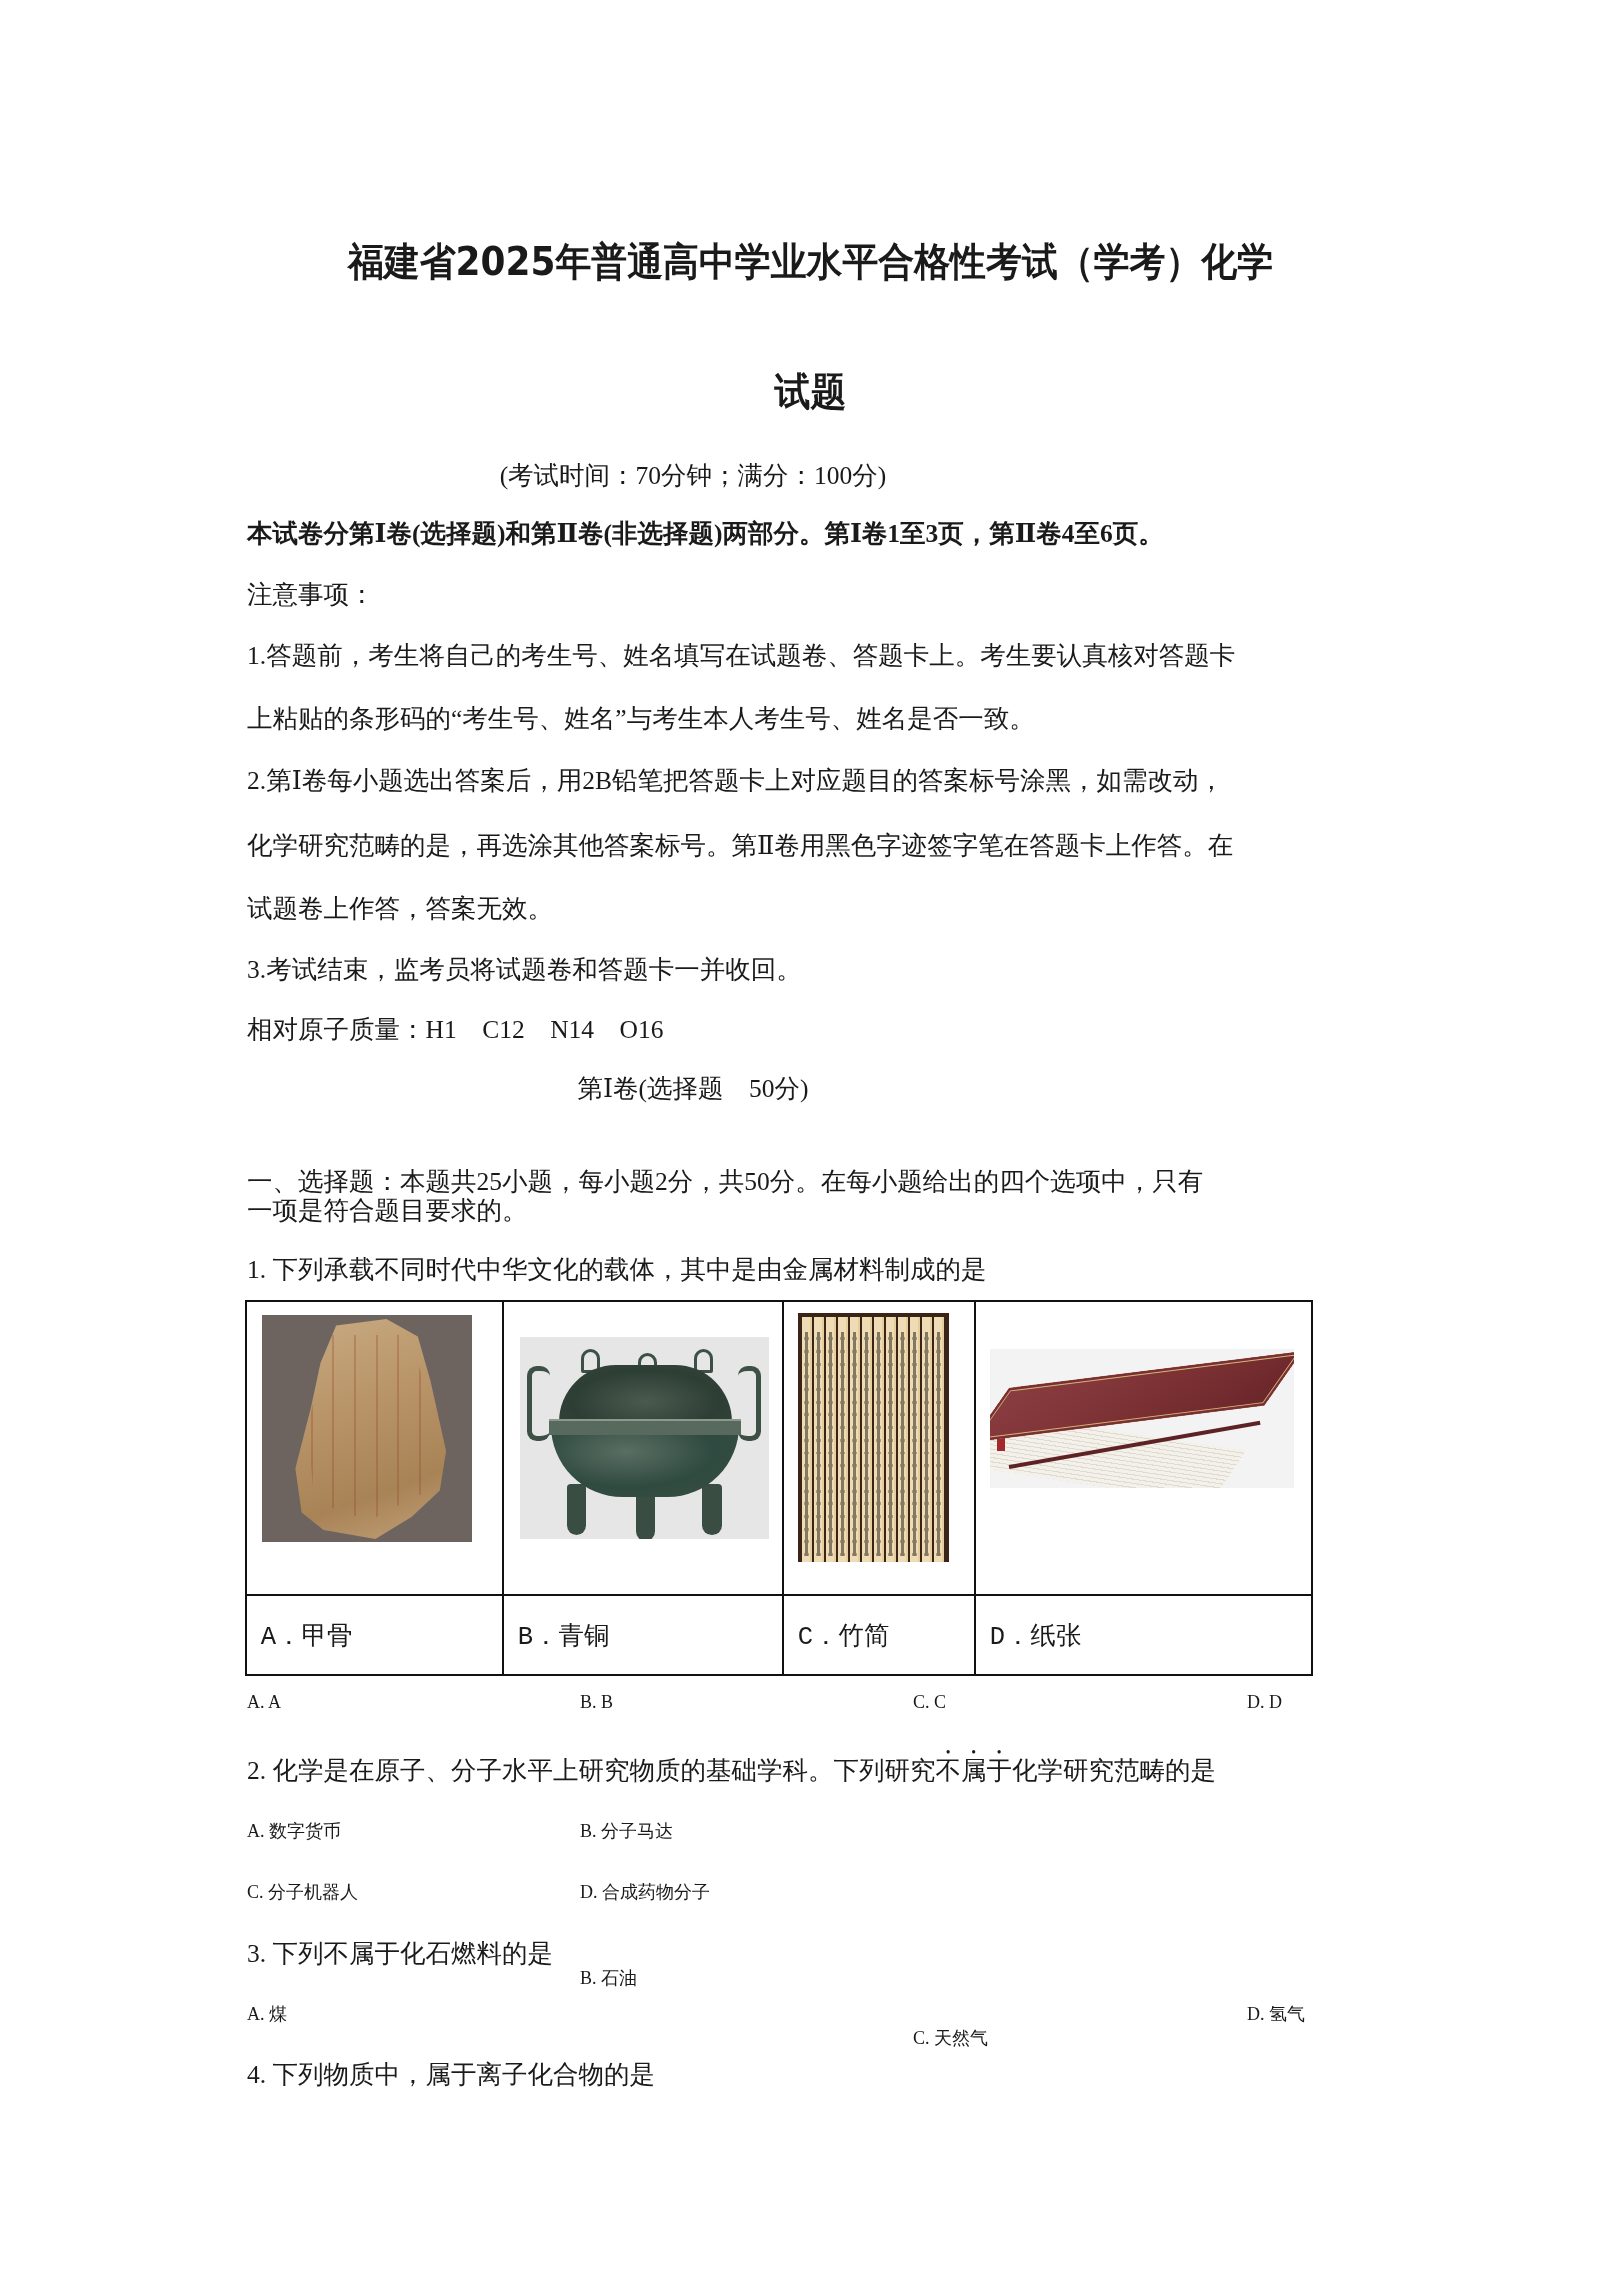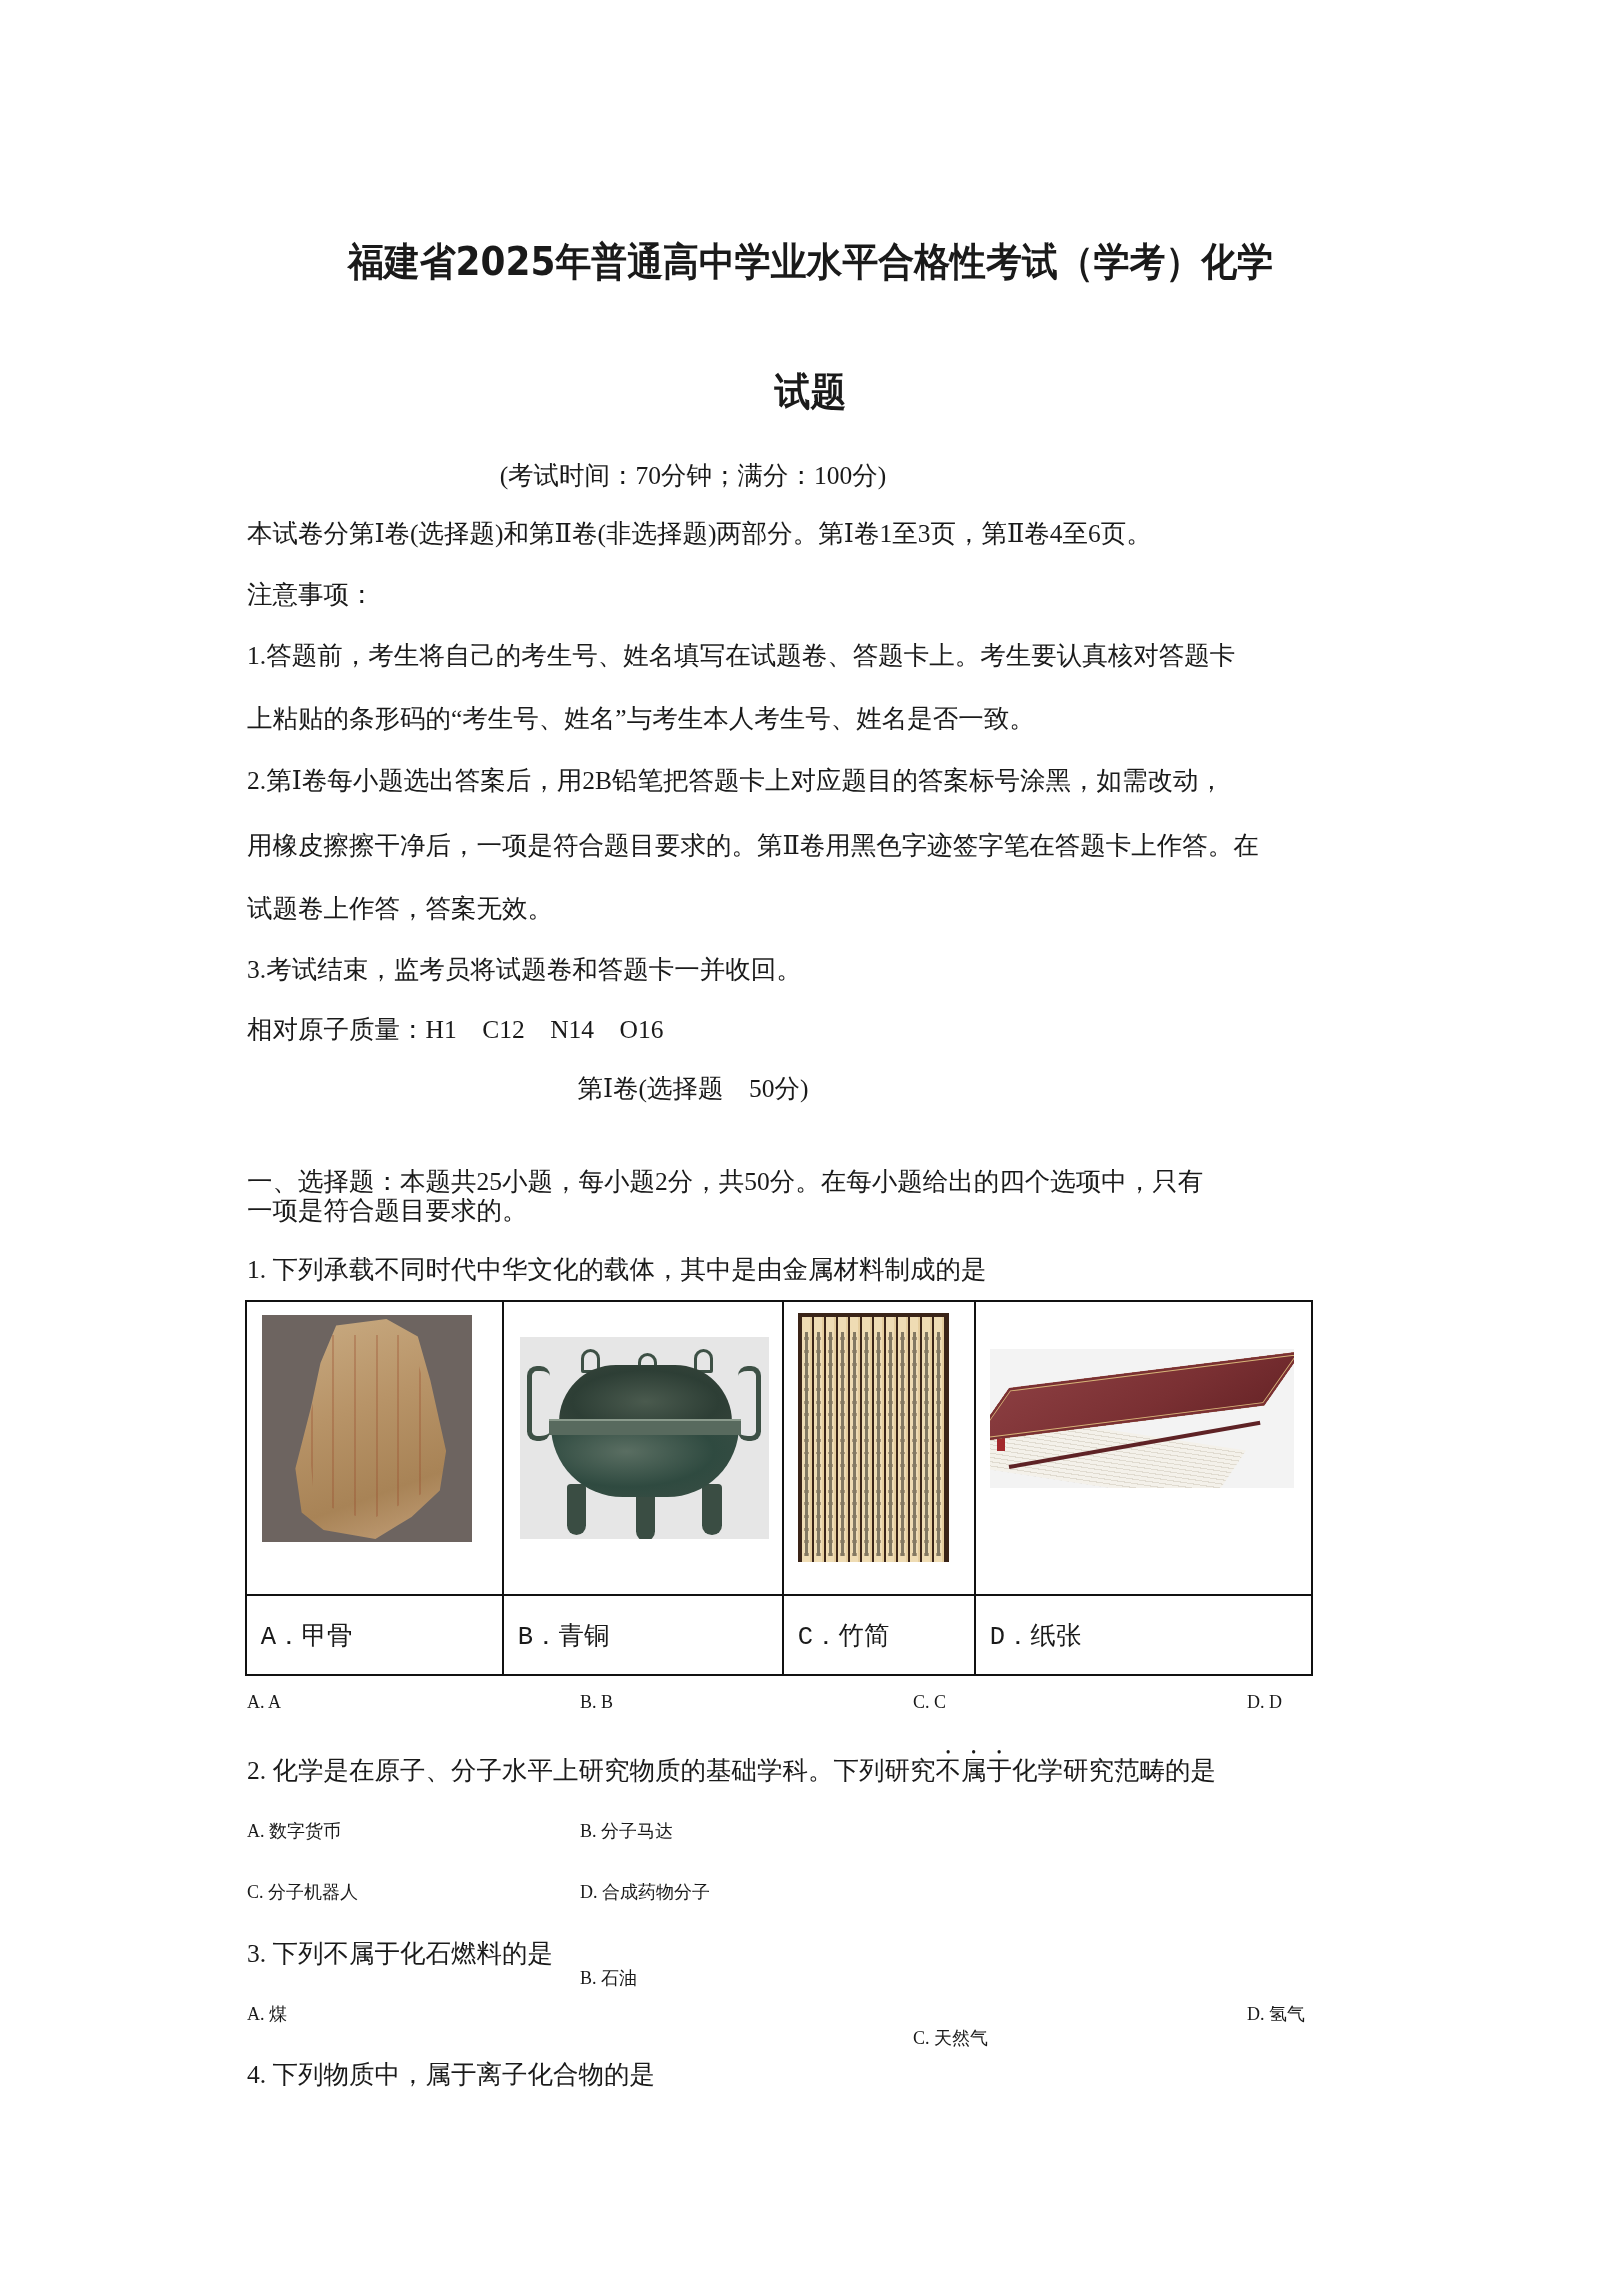--- a/index.html
+++ b/index.html
@@ -137,26 +137,26 @@
     .opt-row { font-size: 18px; line-height: 29px; }
   </style>
 </head>
 <body>
 
 <div class="abs title" style="top:235px;">福建省2025年普通高中学业水平合格性考试（学考）化学</div>
 <div class="abs title" style="top:365px;">试题</div>
 
 <div class="abs centered txt" style="top:461px;">(考试时间：70分钟；满分：100分)</div>
 
-<div class="abs left txt" style="top:519px;">本试卷分第Ⅰ卷(选择题)和第Ⅱ卷(非选择题)两部分。第Ⅰ卷1至3页，第Ⅱ卷4至6页。</div>
+<div class="abs left txt" style="top:519px;font-weight:bold;">本试卷分第Ⅰ卷(选择题)和第Ⅱ卷(非选择题)两部分。第Ⅰ卷1至3页，第Ⅱ卷4至6页。</div>
 <div class="abs left txt" style="top:580px;">注意事项：</div>
 <div class="abs left txt" style="top:641px;">1.答题前，考生将自己的考生号、姓名填写在试题卷、答题卡上。考生要认真核对答题卡</div>
 <div class="abs left txt" style="top:704px;">上粘贴的条形码的“考生号、姓名”与考生本人考生号、姓名是否一致。</div>
 <div class="abs left txt" style="top:766px;">2.第Ⅰ卷每小题选出答案后，用2B铅笔把答题卡上对应题目的答案标号涂黑，如需改动，</div>
-<div class="abs left txt" style="top:831px;">用橡皮擦擦干净后，一项是符合题目要求的。第Ⅱ卷用黑色字迹签字笔在答题卡上作答。在</div>
+<div class="abs left txt" style="top:831px;">化学研究范畴的是，再选涂其他答案标号。第Ⅱ卷用黑色字迹签字笔在答题卡上作答。在</div>
 <div class="abs left txt" style="top:894px;">试题卷上作答，答案无效。</div>
 <div class="abs left txt" style="top:955px;">3.考试结束，监考员将试题卷和答题卡一并收回。</div>
 <div class="abs left txt" style="top:1015px;">相对原子质量：H1　C12　N14　O16</div>
 
 <div class="abs centered txt" style="top:1074px;">第Ⅰ卷(选择题　50分)</div>
 <div class="abs left txt" style="top:1135px;margin-top:32px;">一、选择题：本题共25小题，每小题2分，共50分。在每小题给出的四个选项中，只有</div>
 <div class="abs left txt" style="top:1196px;">一项是符合题目要求的。</div>
 
 <div class="abs left txt" style="top:1255px;">1. 下列承载不同时代中华文化的载体，其中是由金属材料制成的是</div>
 

